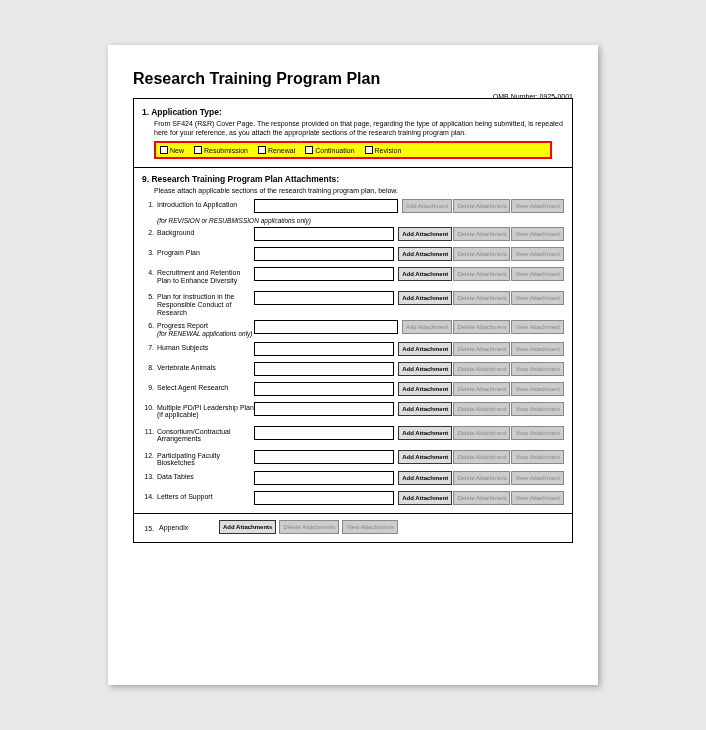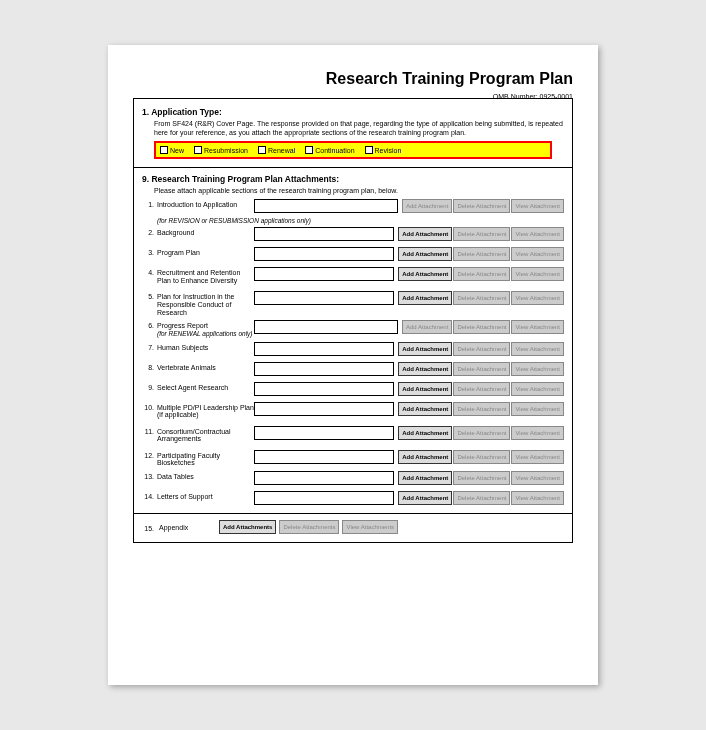--- a/index.html
+++ b/index.html
@@ -17,21 +17,20 @@
     width: 490px;
     height: 640px;
     box-shadow: 2px 2px 6px rgba(0,0,0,0.3);
     padding: 25px 25px;
     position: relative;
   }
   .title {
     font-size: 16px;
     font-weight: bold;
     margin-bottom: 10px;
-    text-align: right;
   }
   .omb {
     position: absolute;
     right: 25px;
     top: 48px;
     font-size: 7px;
   }
   .form-box {
     border: 1px solid #000;
     padding: 8px;

